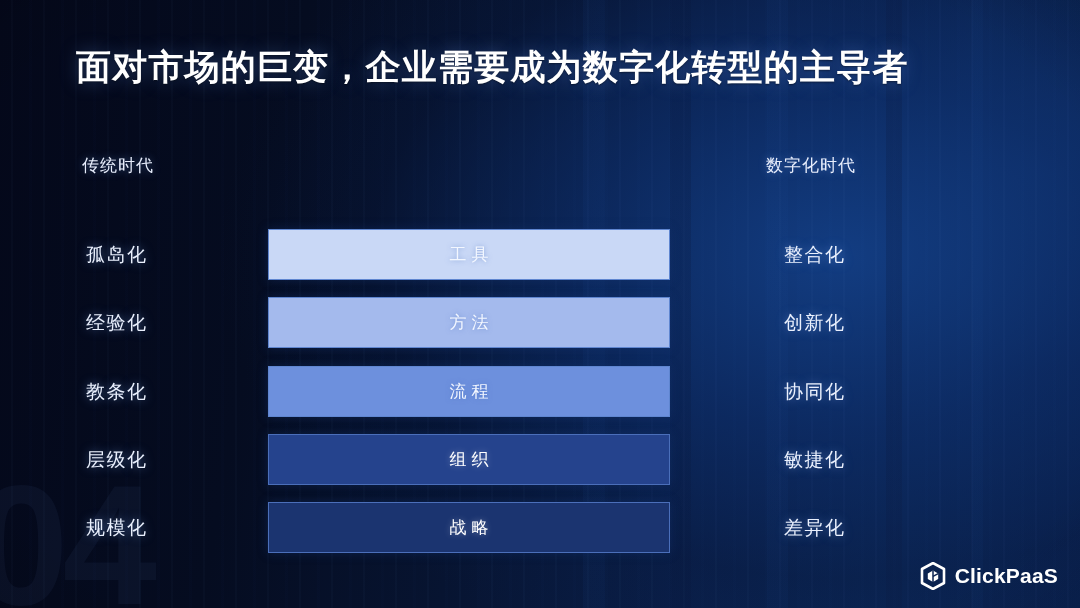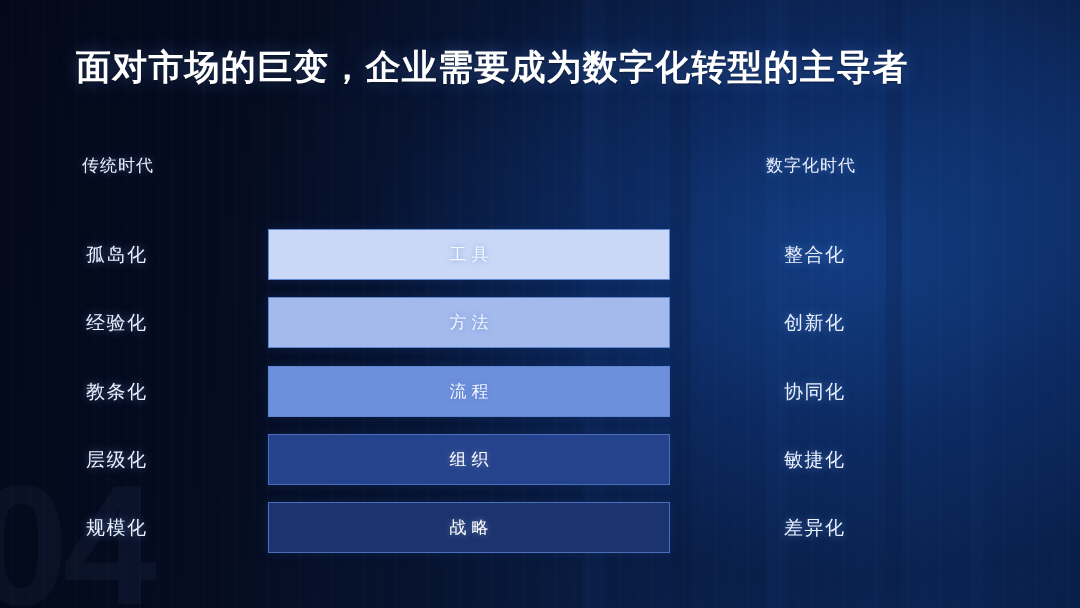--- a/index.html
+++ b/index.html
@@ -190,14 +190,23 @@
         <div class="side-label side-left">规模化</div>
         <div class="bar" style="background: rgb(27, 52, 112); border-color: rgb(75, 111, 186);">
           <span class="bar-label">战略</span>
         </div>
         <div class="side-label side-right">差异化</div>
       </div>
     </div>
 
   <div id="vignette"></div>
 
+  <div id="logo">
+    <svg id="logo-mark" viewBox="0 0 26 28">
+      <path d="M13 1 L24 7 L24 21 L13 27 L2 21 L2 7 Z" fill="none" stroke="#ffffff" stroke-width="2.6" stroke-linejoin="round"></path>
+      <path d="M13 8.6 L18.2 11.6 L18.2 17 L13 20 L7.8 17 L7.8 11.6 Z" fill="#ffffff"></path>
+      <path d="M13 8.6 L13 20" stroke="#0b2352" stroke-width="1.5"></path>
+      <path d="M13 14.3 L18.2 11.6" stroke="#0b2352" stroke-width="1.5"></path>
+    </svg>
+    <span id="logo-text">ClickPaaS</span>
+  </div>
 
 </div>
 
 </body></html>

